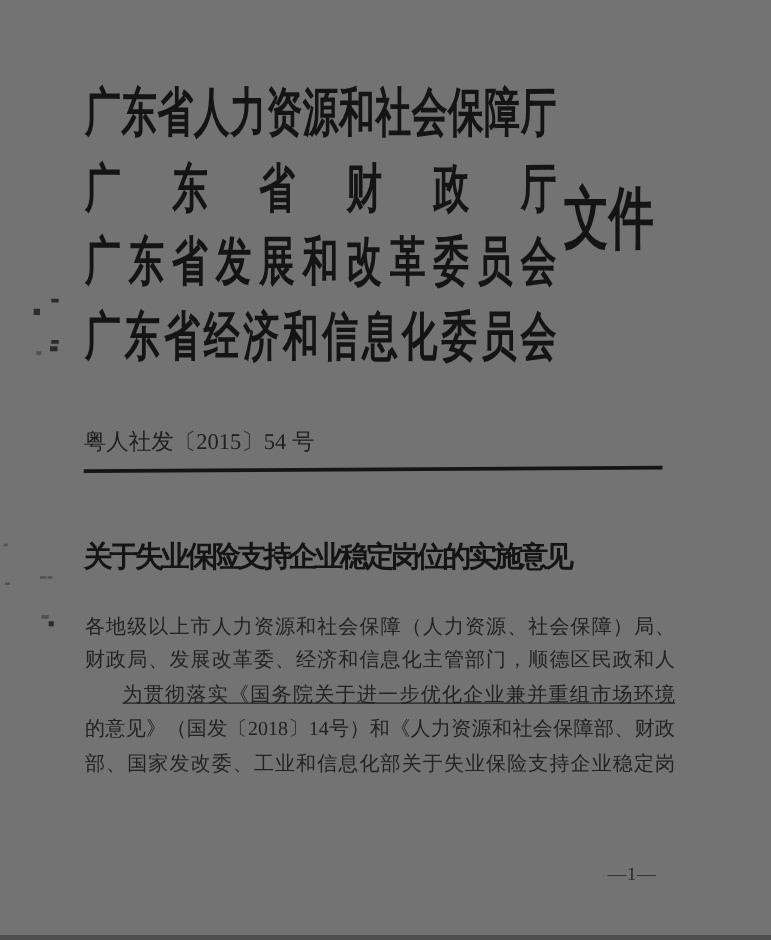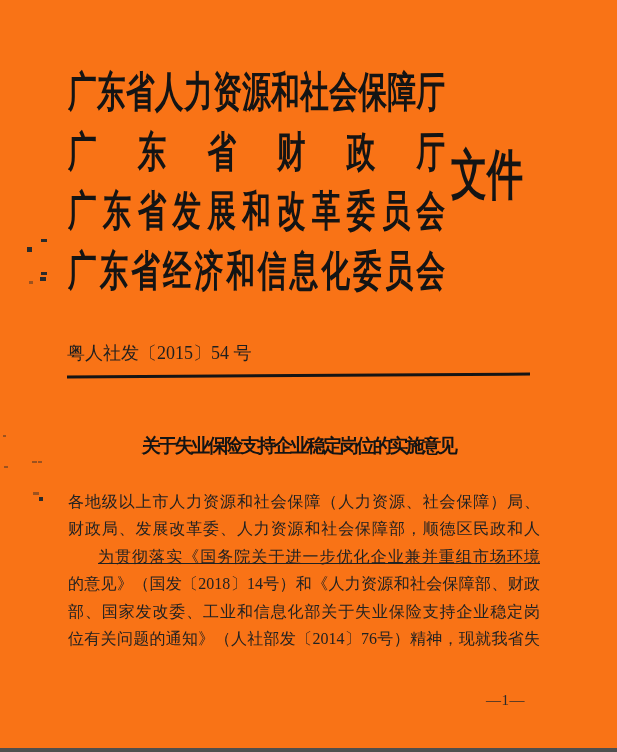--- a/index.html
+++ b/index.html
@@ -4,21 +4,21 @@
 <style>
   html, body {
     margin: 0;
     padding: 0;
     background: #e8e8e8;
   }
   .page {
     position: relative;
     width: 617px;
     height: 752px;
-    background: #f97316;
+    background: #737373;
     overflow: hidden;
     color: #1a1a1a;
     font-family: "Liberation Serif", "DejaVu Serif", serif;
   }
 
   
   .agencies {
     position: absolute;
     left: 68px;
     top: 63px;
@@ -73,23 +73,23 @@
     background: #151515;
     transform: rotate(-0.35deg);
   }
 
   
   .title {
     position: absolute;
     left: 67px;
     top: 431px;
     width: 463px;
-    text-align: center;
+    text-align: left;
     font-weight: bold;
-    font-size: 19px;
+    font-size: 23px;
     line-height: 30px;
     letter-spacing: -2.5px;
     color: #141414;
     white-space: nowrap;
   }
 
   
   .body-text {
     position: absolute;
     left: 68px;
@@ -155,25 +155,24 @@
   <div class="doc-type">文件</div>
 
   <div class="doc-number">粤人社发〔2015〕54 号</div>
 
   <div class="rule"></div>
 
   <div class="title">关于失业保险支持企业稳定岗位的实施意见</div>
 
   <div class="body-text">
     <div class="body-line">各地级以上市人力资源和社会保障（人力资源、社会保障）局、</div>
-    <div class="body-line">财政局、发展改革委、人力资源和社会保障部，顺德区民政和人</div>
+    <div class="body-line">财政局、发展改革委、经济和信息化主管部门，顺德区民政和人</div>
     <div class="body-line indent">为贯彻落实《国务院关于进一步优化企业兼并重组市场环境</div>
     <div class="body-line">的意见》（国发〔2018〕14号）和《人力资源和社会保障部、财政</div>
     <div class="body-line">部、国家发改委、工业和信息化部关于失业保险支持企业稳定岗</div>
-    <div class="body-line">位有关问题的通知》（人社部发〔2014〕76号）精神，现就我省失</div>
   </div>
 
   <div class="page-number">—1—</div>
 
   <div class="scan-edge"></div>
 
   <div class="speck" style="left:41px;top:239px;width:6px;height:3px;"></div>
   <div class="speck" style="left:27px;top:247px;width:5px;height:5px;"></div>
   <div class="speck" style="left:41px;top:272px;width:6px;height:3px;"></div>
   <div class="speck" style="left:40px;top:277px;width:6px;height:4px;"></div>

